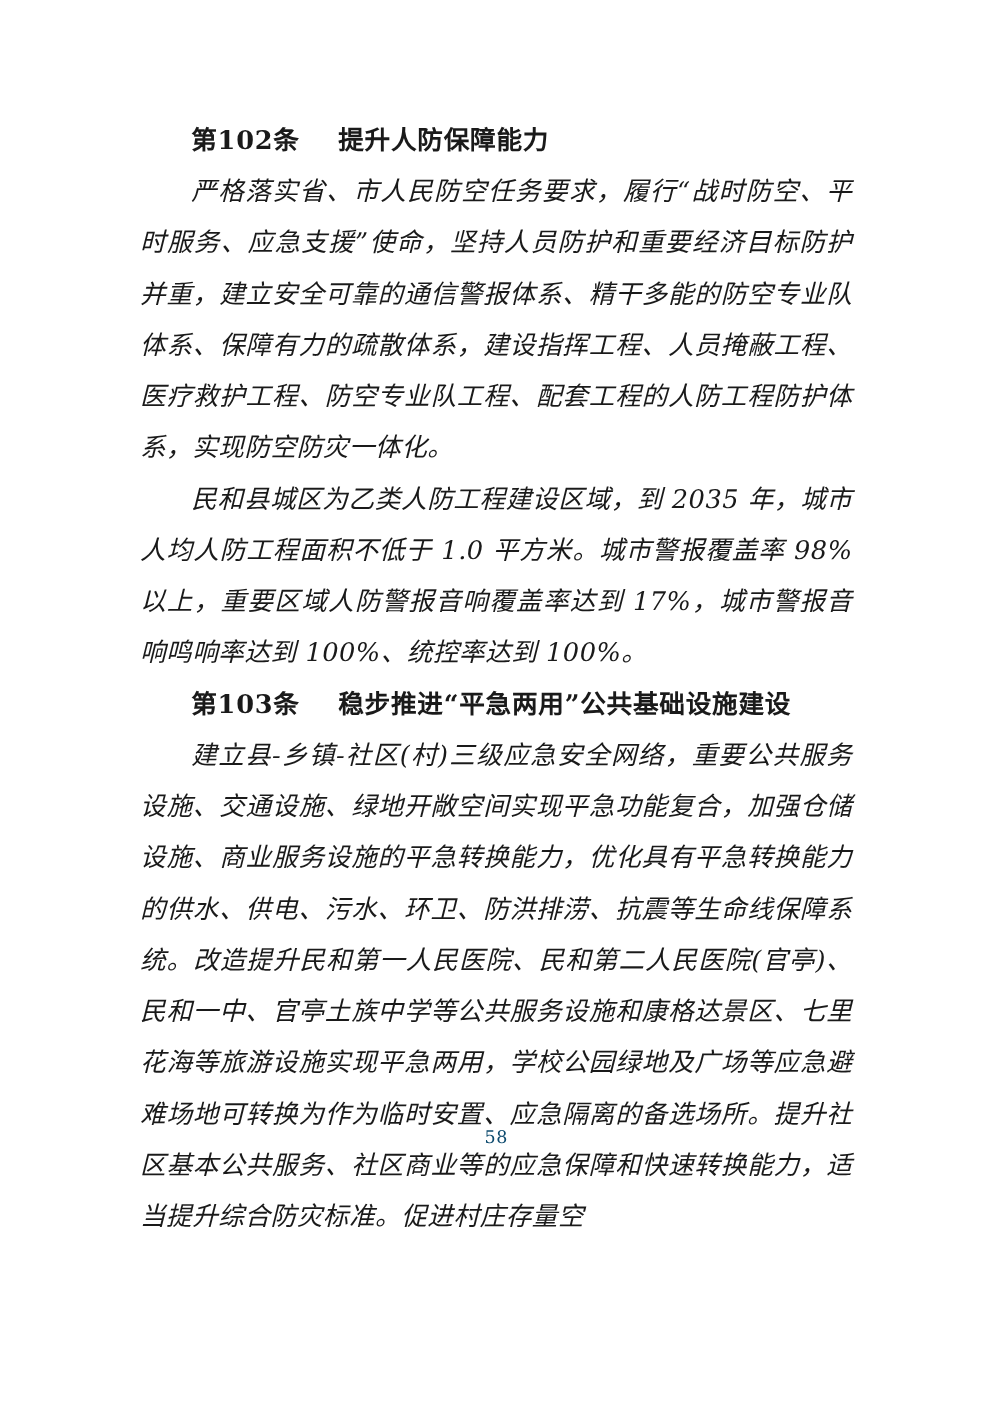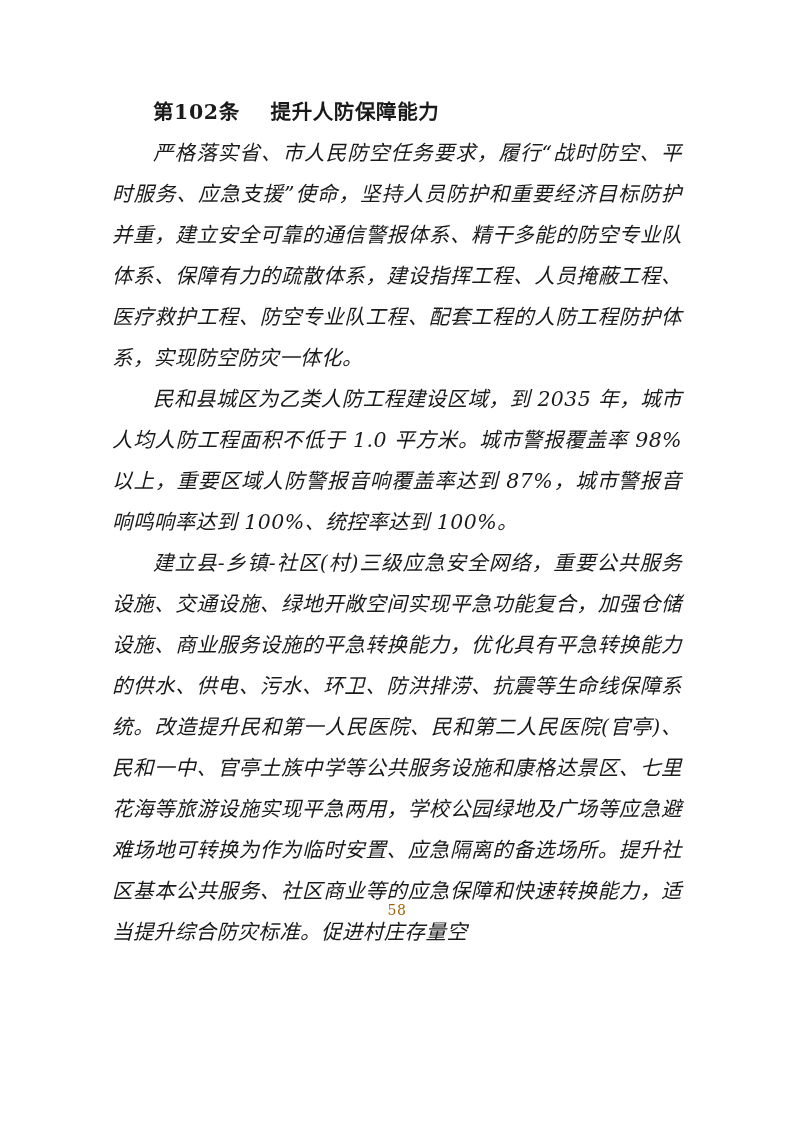--- a/index.html
+++ b/index.html
@@ -53,37 +53,40 @@
     font-style: italic;
   }
   .footer {
     position: absolute;
     left: 0;
     right: 0;
     bottom: 56px;
     text-align: center;
     font-size: 14px;
     font-family: "DejaVu Serif", "Liberation Serif", serif;
-    color: #a16207;
+    color: #0c4a6e;
     letter-spacing: 0.5px;
   }
 </style>
 </head>
 <body>
 
 <div class="page">
   <div class="doc-body">
 
     <div class="heading">
       <span class="art-no">第102条</span><span class="art-title">提升人防保障能力</span>
     </div>
 
     <p class="para">严格落实省、市人民防空任务要求，履行“战时防空、平时服务、应急支援”使命，坚持人员防护和重要经济目标防护并重，建立安全可靠的通信警报体系、精干多能的防空专业队体系、保障有力的疏散体系，建设指挥工程、人员掩蔽工程、医疗救护工程、防空专业队工程、配套工程的人防工程防护体系，实现防空防灾一体化。</p>
 
-    <p class="para">民和县城区为乙类人防工程建设区域，到 2035 年，城市人均人防工程面积不低于 1.0 平方米。城市警报覆盖率 98%以上，重要区域人防警报音响覆盖率达到 87%，城市警报音响鸣响率达到 100%、统控率达到 100%。</p>
+    <p class="para">民和县城区为乙类人防工程建设区域，到 2035 年，城市人均人防工程面积不低于 1.0 平方米。城市警报覆盖率 98%以上，重要区域人防警报音响覆盖率达到 17%，城市警报音响鸣响率达到 100%、统控率达到 100%。</p>
 
+    <div class="heading">
+      <span class="art-no">第103条</span><span class="art-title">稳步推进“平急两用”公共基础设施建设</span>
+    </div>
 
     <p class="para">建立县-乡镇-社区(村)三级应急安全网络，重要公共服务设施、交通设施、绿地开敞空间实现平急功能复合，加强仓储设施、商业服务设施的平急转换能力，优化具有平急转换能力的供水、供电、污水、环卫、防洪排涝、抗震等生命线保障系统。改造提升民和第一人民医院、民和第二人民医院(官亭)、民和一中、官亭土族中学等公共服务设施和康格达景区、七里花海等旅游设施实现平急两用，学校公园绿地及广场等应急避难场地可转换为作为临时安置、应急隔离的备选场所。提升社区基本公共服务、社区商业等的应急保障和快速转换能力，适当提升综合防灾标准。促进村庄存量空</p>
 
   </div>
 
   <div class="footer">58</div>
 </div>
 
 </body></html>

